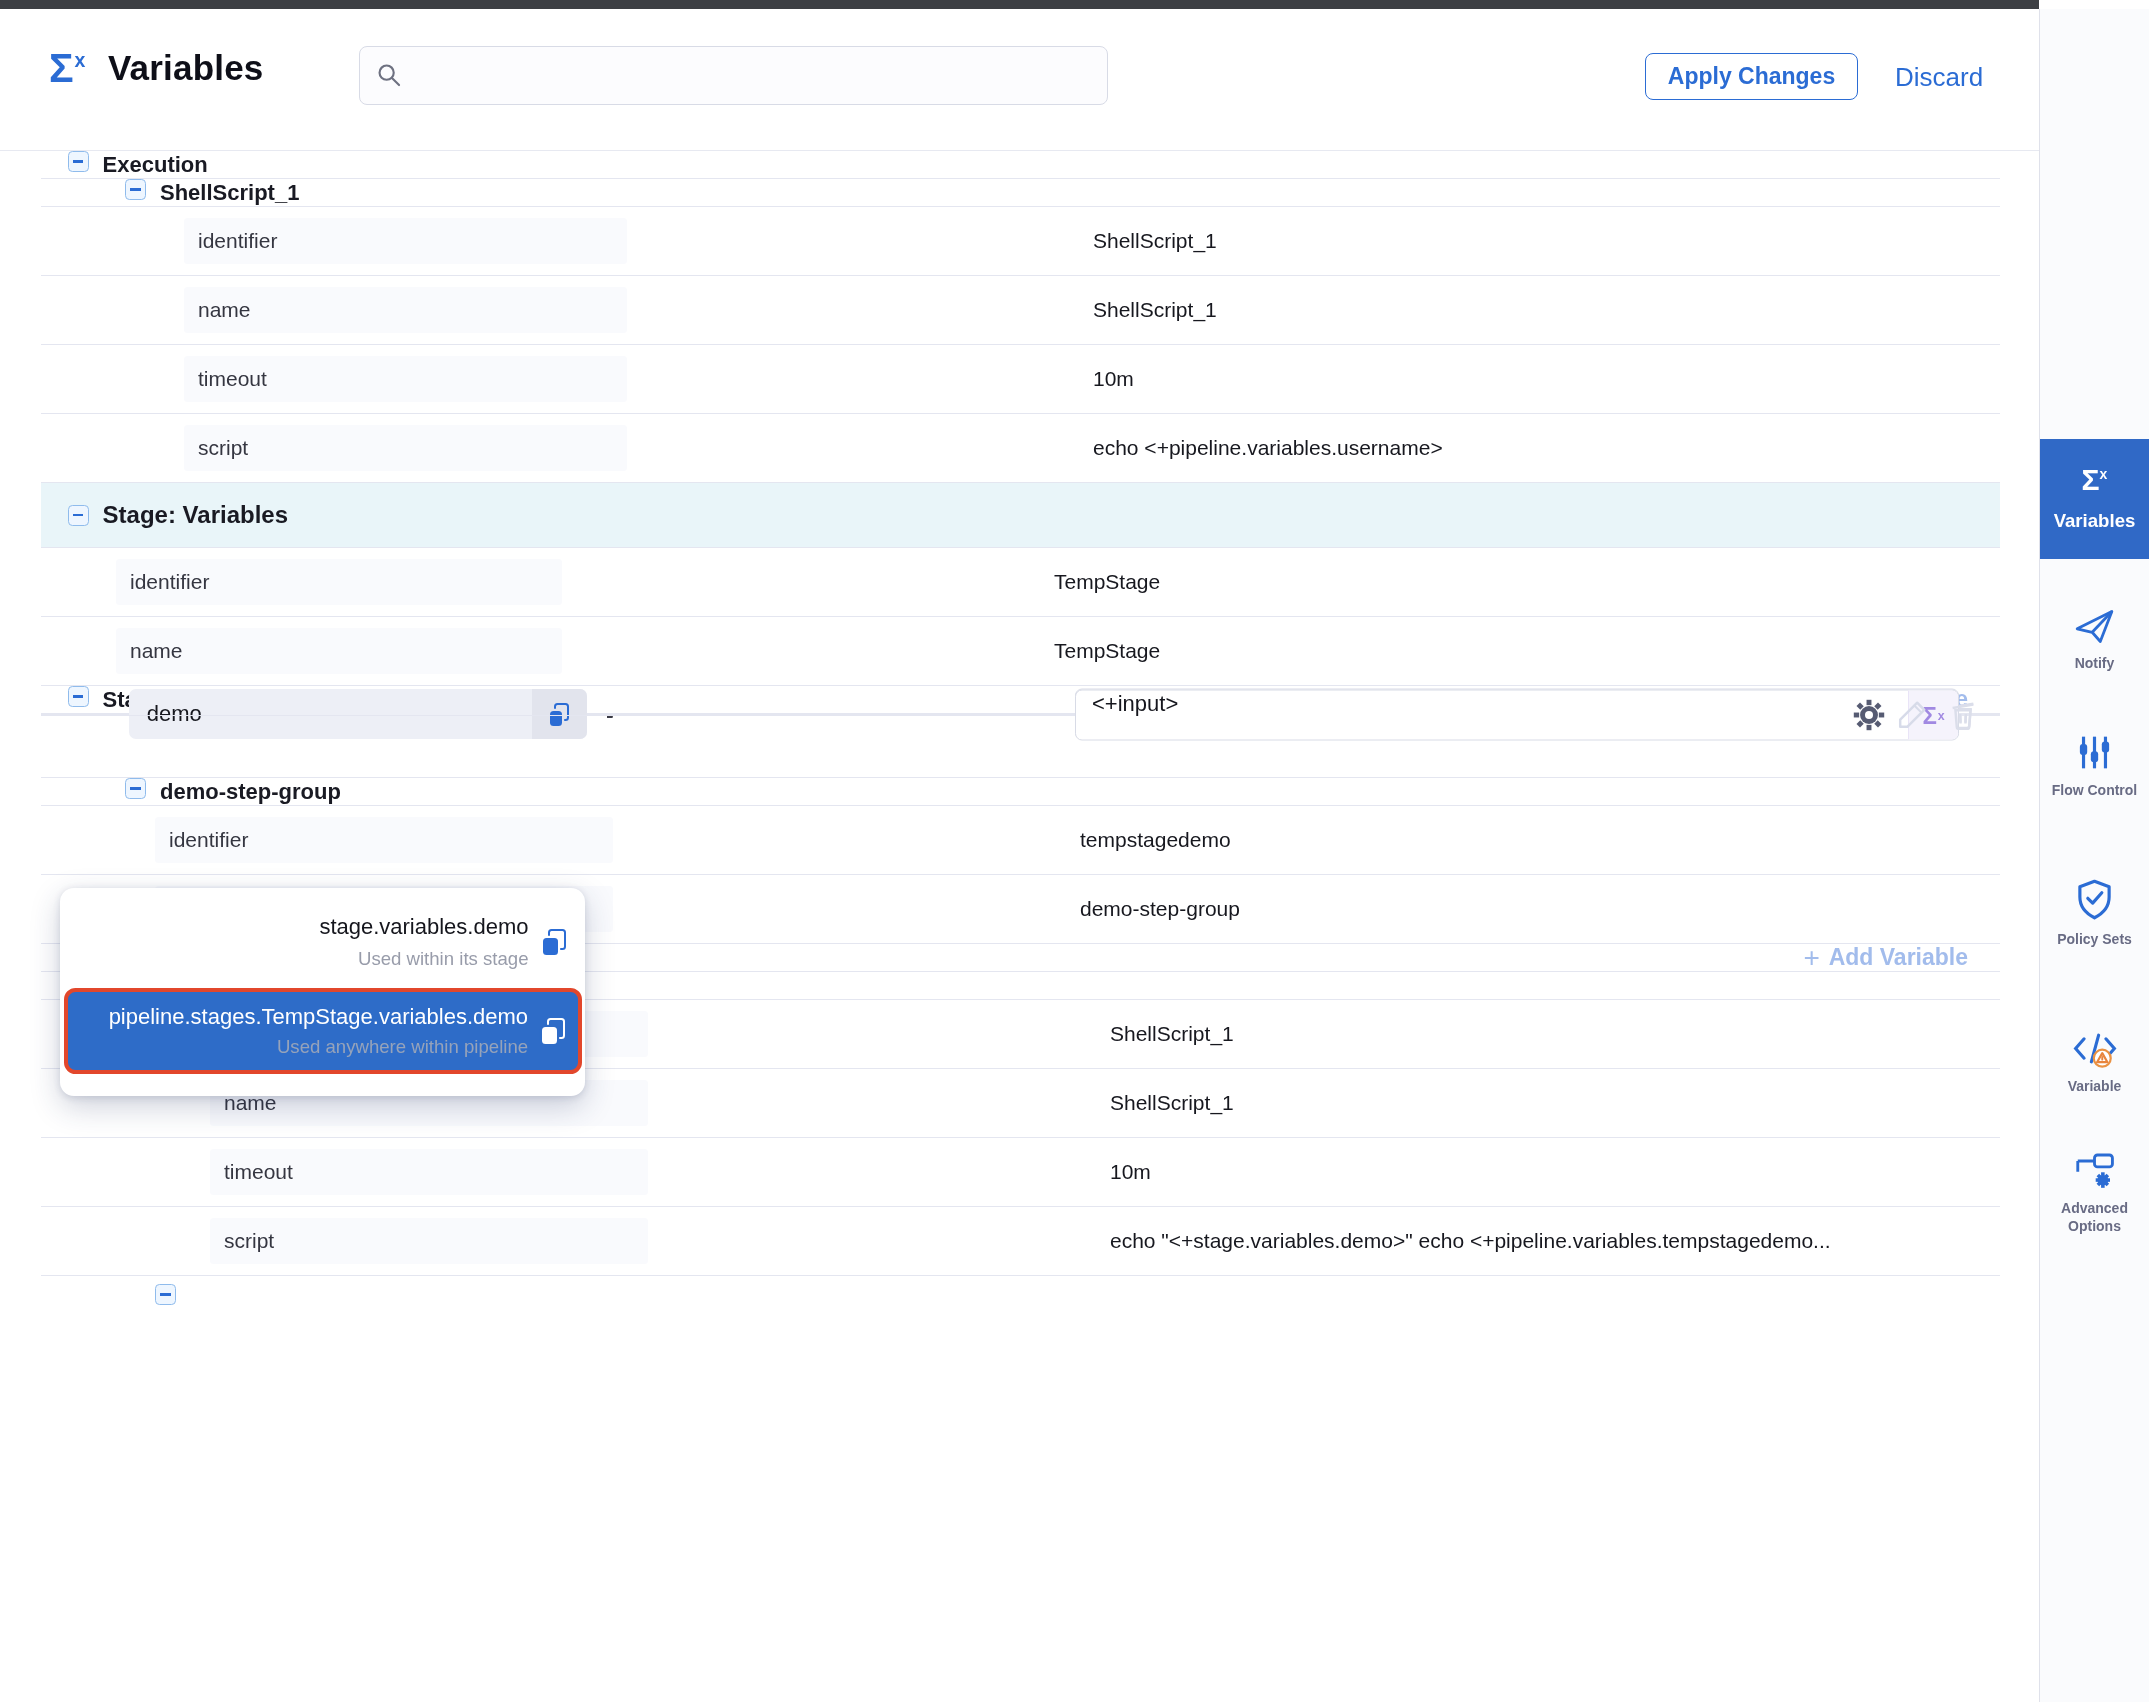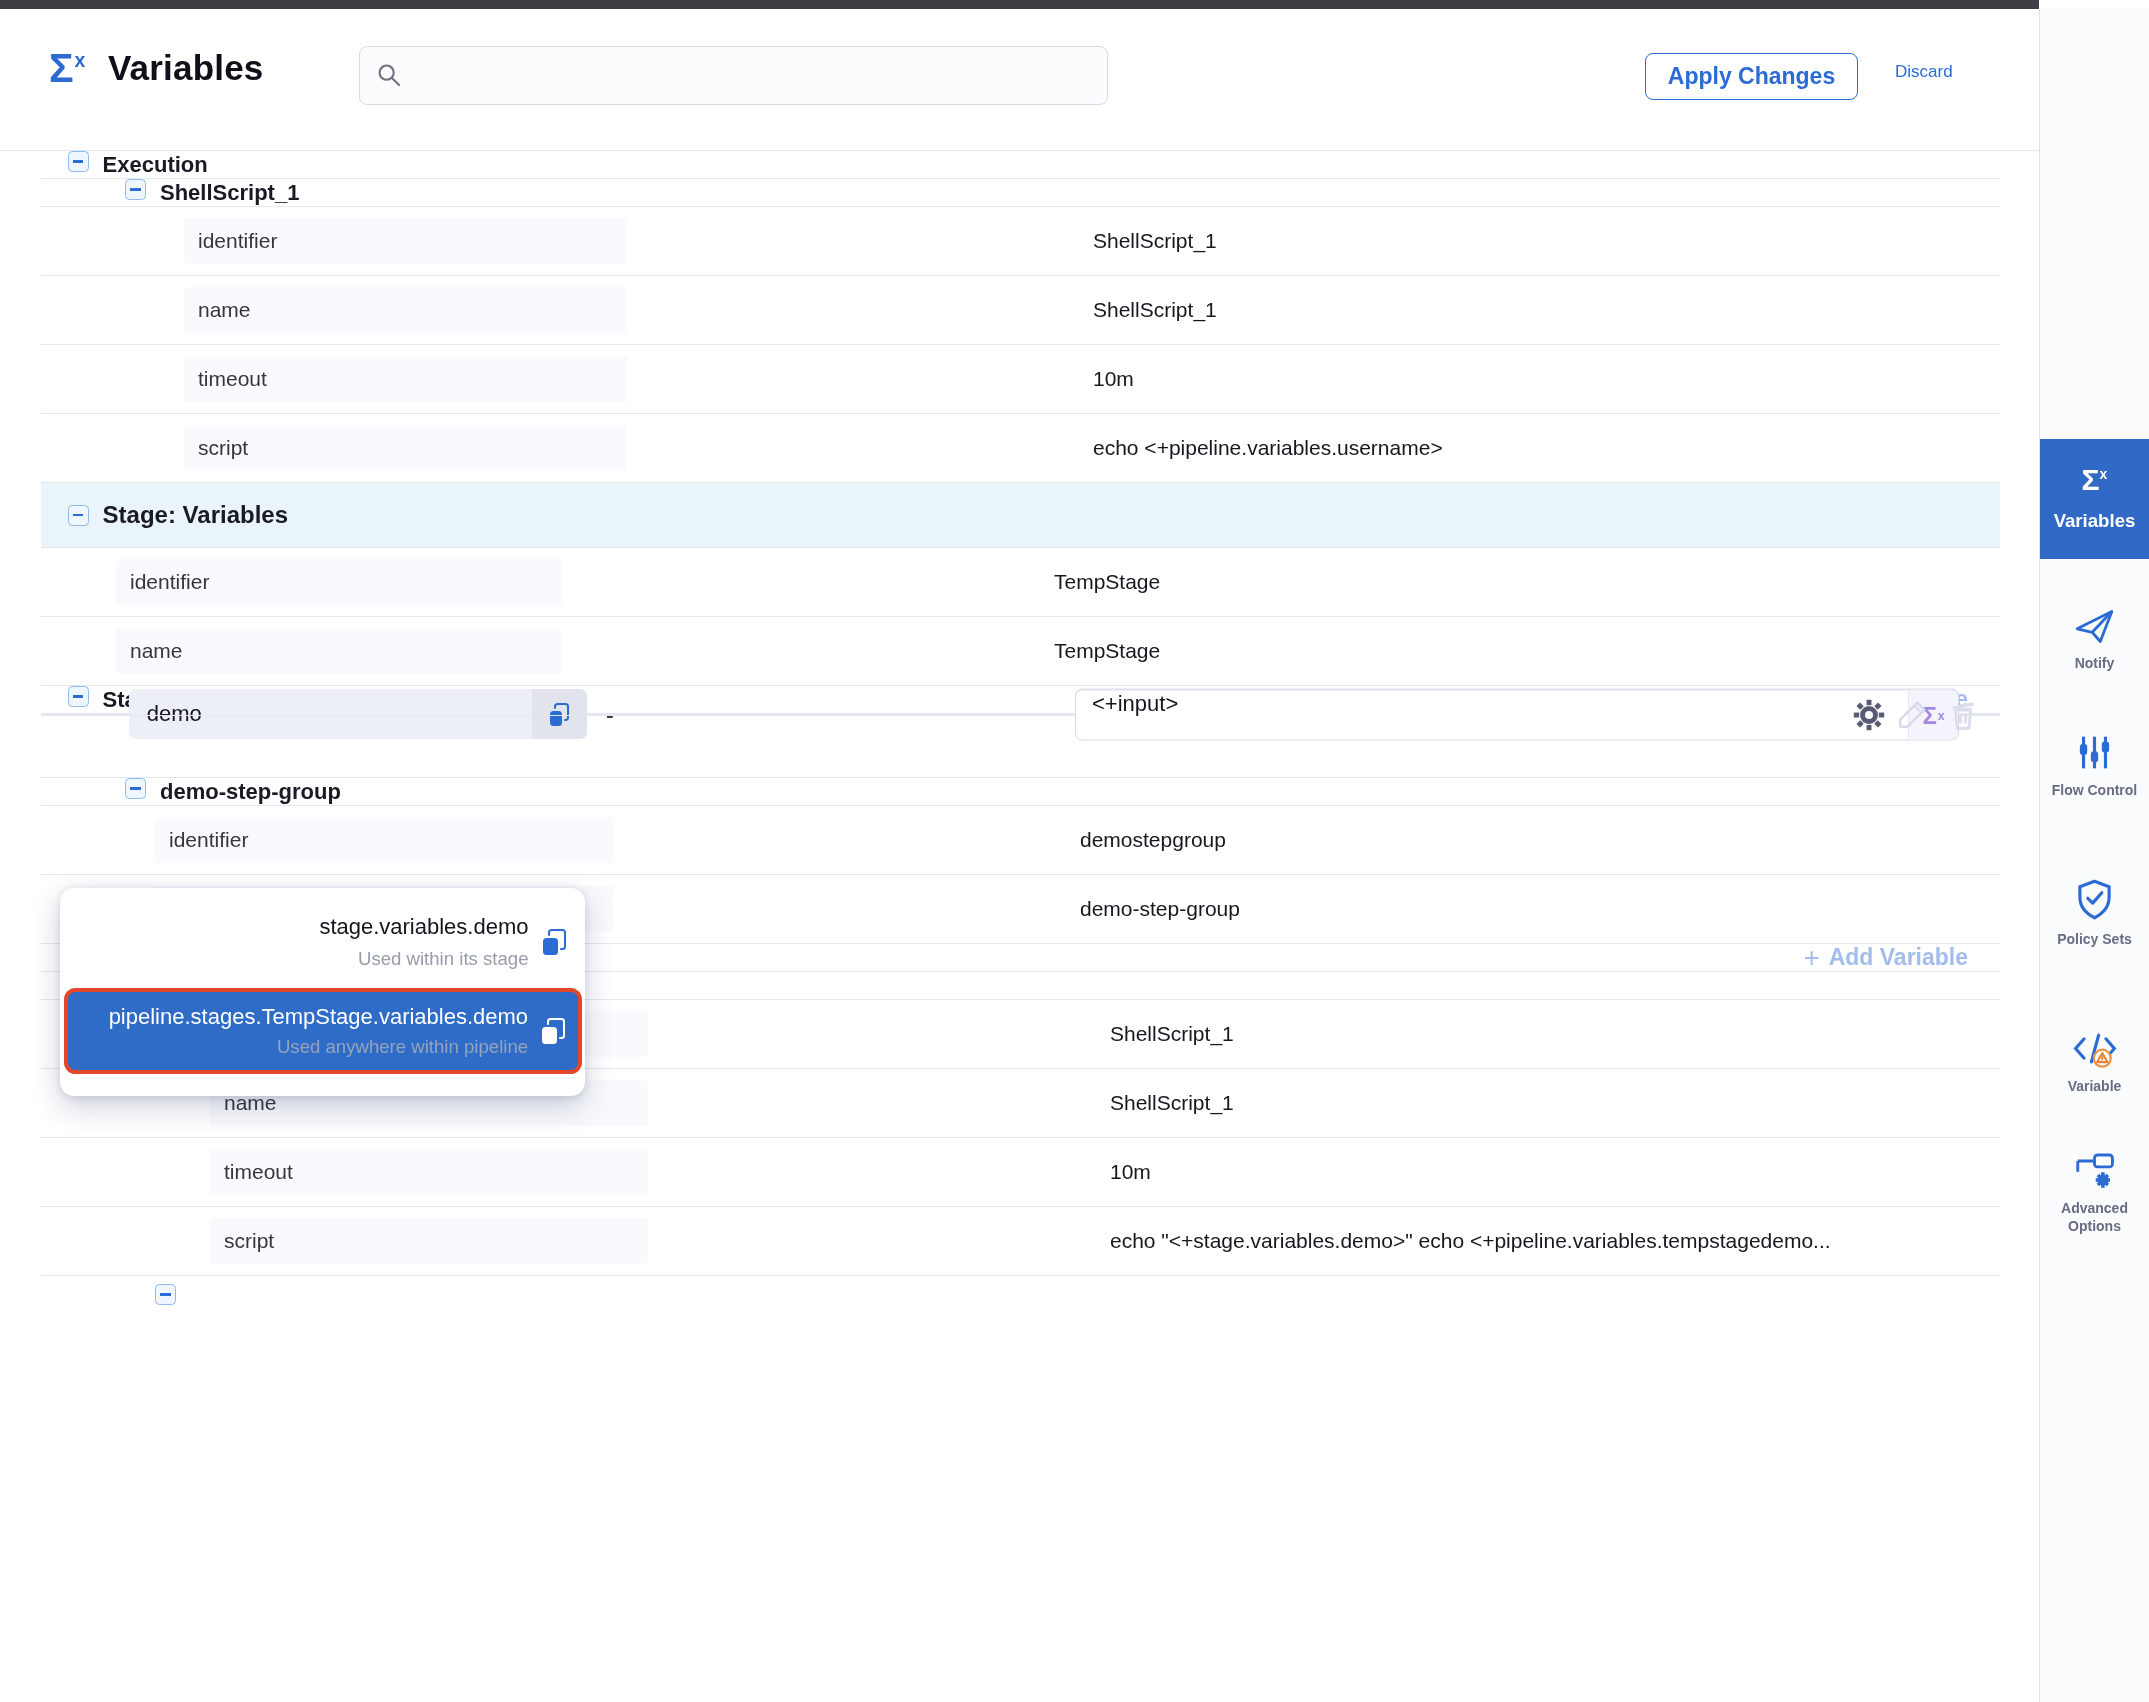--- a/index.html
+++ b/index.html
@@ -18,21 +18,21 @@
   #page-title { position:absolute; left:108px; top:39px; font-size:35px; font-weight:700; color:#0e0f18; letter-spacing:0.2px; }
   #searchbox { position:absolute; left:359px; top:37px; width:749px; height:59px; border:1.3px solid #d8dbe6;
     border-radius:8px; background:#fcfcfe; display:flex; align-items:center; padding:0 16px; }
   #searchbox svg { flex:0 0 auto; margin-right:12.4px; }
   #search-input { border:none; outline:none; background:transparent; font-size:24px; width:100%;
     font-family:"Liberation Sans", sans-serif; color:#30313c; }
   #search-input::placeholder { color:#a9abb9; }
   #apply-btn { position:absolute; left:1645px; top:44px; width:213px; height:47px; border:1.8px solid #2b6cd4;
     border-radius:8px; background:#fff; color:#2b6cd4; font-size:23px; font-weight:600;
     display:flex; align-items:center; justify-content:center; cursor:pointer; font-family:"Liberation Sans", sans-serif; }
-  #discard-btn { position:absolute; left:1895px; top:53px; font-size:17px; font-weight:500; color:#2b6cd4; cursor:pointer; }
+  #discard-btn { position:absolute; left:1895px; top:53px; font-size:26px; font-weight:500; color:#2b6cd4; cursor:pointer; }
 
   
   #table { position:absolute; left:41px; top:151px; width:1959px; bottom:0; display:flex; flex-direction:column; }
   .row { position:relative; border-bottom:0.9px solid #e4e6f0; flex:0 0 auto; }
   .row.section { height:65px; display:flex; align-items:center; }
   .row.section.hl { background:#e9f5f9; }
   .row.kv { height:69px; }
   .row.spacer { height:62px; }
   .row.partial { flex:1 1 auto; border-bottom:none; overflow:hidden; }
 
@@ -247,21 +247,21 @@
           <line x1="15" y1="18" x2="15.4" y2="27"></line>
           <line x1="21" y1="18" x2="20.6" y2="27"></line>
         </svg>
       </div>
       <div class="row spacer"></div>
       <div class="row group d1"><span class="minus"></span><span class="glabel">demo-step-group</span></div>
       <div class="row kv c3">
         <div class="pill">
           <span>identifier</span>
         </div>
-        <div class="val">demostepgroup</div>
+        <div class="val">tempstagedemo</div>
       </div>
       <div class="row kv c3">
         <div class="pill">
           <span>name</span>
         </div>
         <div class="val">demo-step-group</div>
       </div>
       <div class="row group d2"><span class="minus"></span><span class="glabel">StepGroup Variables</span><div class="addvar">
           <span class="plus">+</span>
           <span>Add Variable</span>

